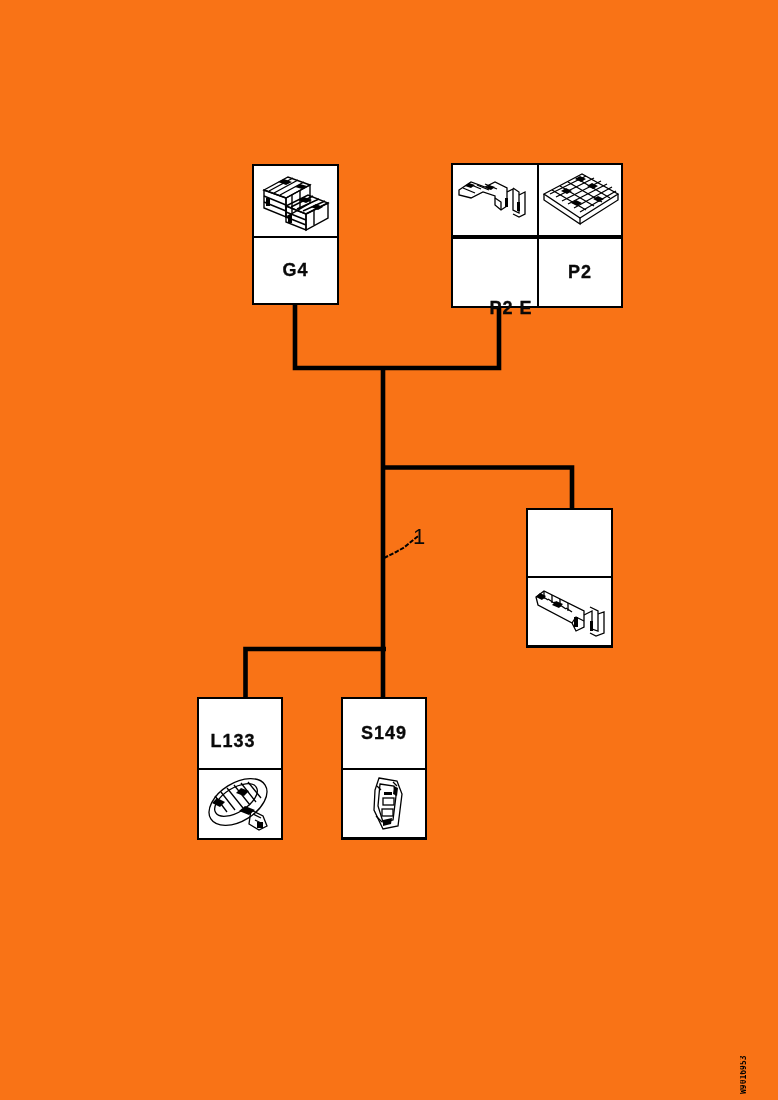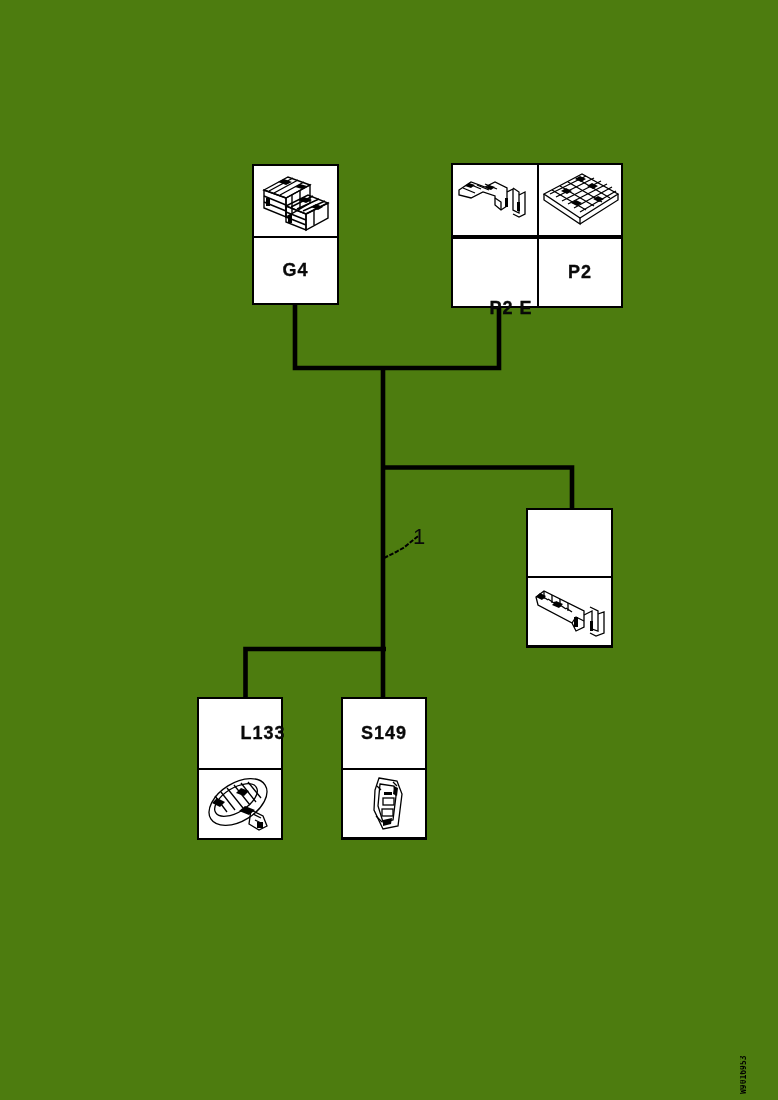--- a/index.html
+++ b/index.html
@@ -1,17 +1,17 @@
 <!DOCTYPE html>
 <html><head>
 <meta charset="utf-8">
 <style>
   html,body{margin:0;padding:0;background:#e8e8e8;}
   .page{
-    position:relative;width:778px;height:1100px;background:#4d7c0f;
+    position:relative;width:778px;height:1100px;background:#f97316;
     font-family:"Liberation Sans","DejaVu Sans",sans-serif;color:#000;
     overflow:hidden;
   }
   .box{position:absolute;border:2px solid #000;background:#fff;box-sizing:border-box;}
   .cell{position:absolute;box-sizing:border-box;display:flex;align-items:center;justify-content:center;}
   .lbl{
     font-size:18px;font-weight:700;letter-spacing:1px;color:#0a0a0a;
     -webkit-text-stroke:0.3px #000;
   }
   .imgcell svg{display:block;}
@@ -137,21 +137,21 @@
           <path d="M26 20 l7 3 -4 4 -7 -3 z"></path>
           <rect x="44" y="36" width="4" height="10"></rect>
           <rect x="60" y="40" width="3" height="10"></rect>
         </g>
       </svg>
     </div>
   </div>
 
   <div class="box" style="left:197px;top:697px;width:86px;height:143px;">
     <div class="divider-h" style="top:69px;height:2px;"></div>
-    <div class="cell" style="left:0;top:0;width:68px;height:69px;margin-left:30px;">
+    <div class="cell" style="left:0;top:8px;width:68px;height:69px;">
       <span class="lbl">L133</span>
     </div>
     <div class="cell imgcell" style="left:0;top:71px;width:82px;height:68px;">
       <svg width="78" height="64" viewBox="0 0 78 64">
         <g stroke="#000" fill="none" stroke-width="1.3">
           <ellipse cx="37" cy="30" rx="32" ry="19" transform="rotate(-32 37 30)"></ellipse>
           <ellipse cx="35" cy="28" rx="24" ry="12" transform="rotate(-32 35 28)"></ellipse>
           <path d="M14 24 L26 40 M20 20 L34 38 M26 16 L42 36 M33 13 L49 33 M40 11 L55 30 M47 10 L60 26"></path>
           <path d="M50 38 L62 44 L66 54 L58 58 L48 52 Z"></path>
           <path d="M52 42 L60 46 M54 48 L62 52"></path>

